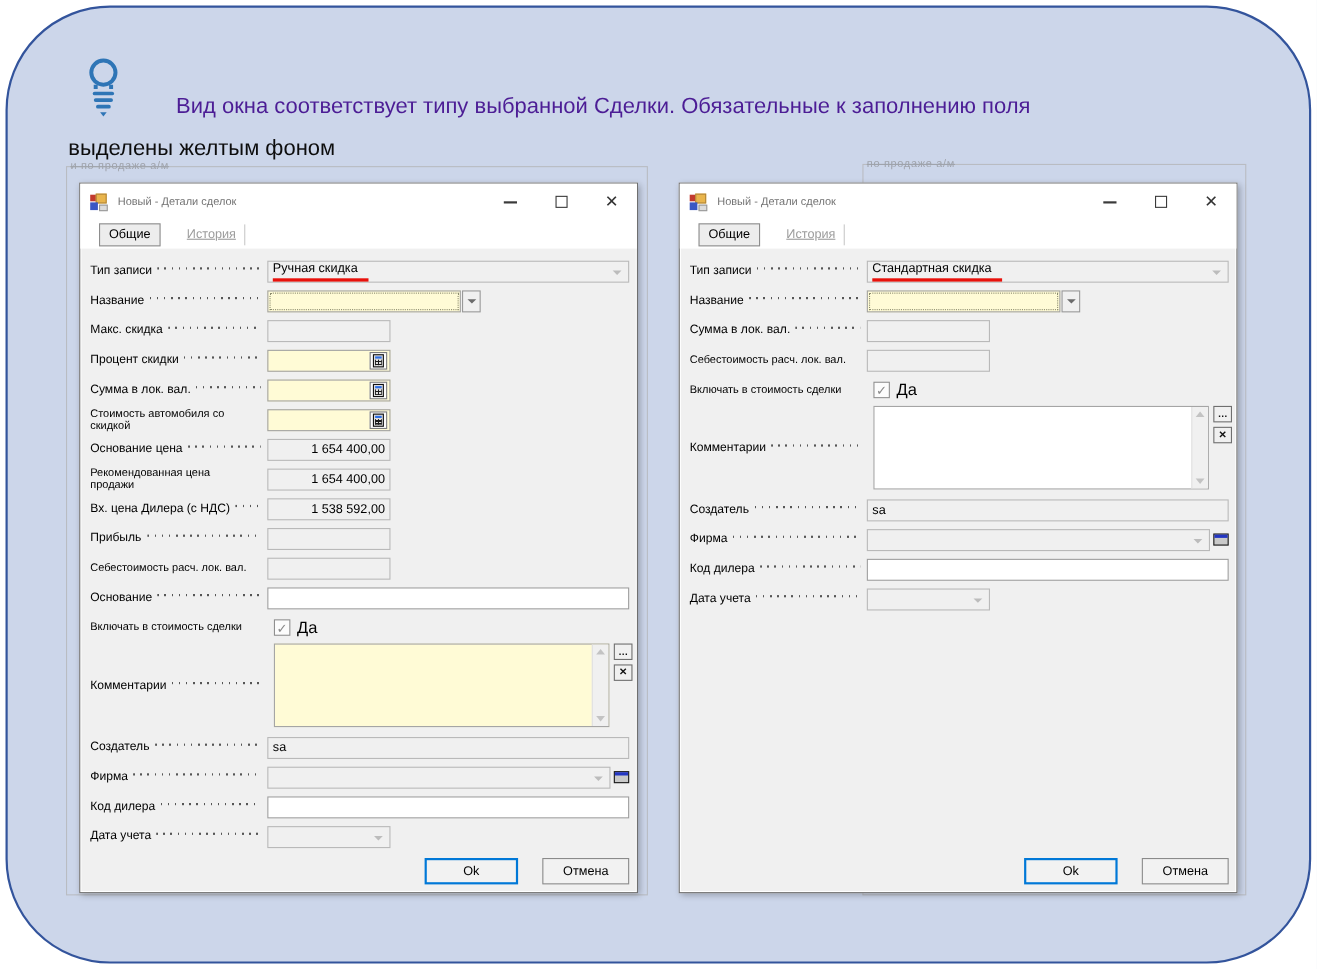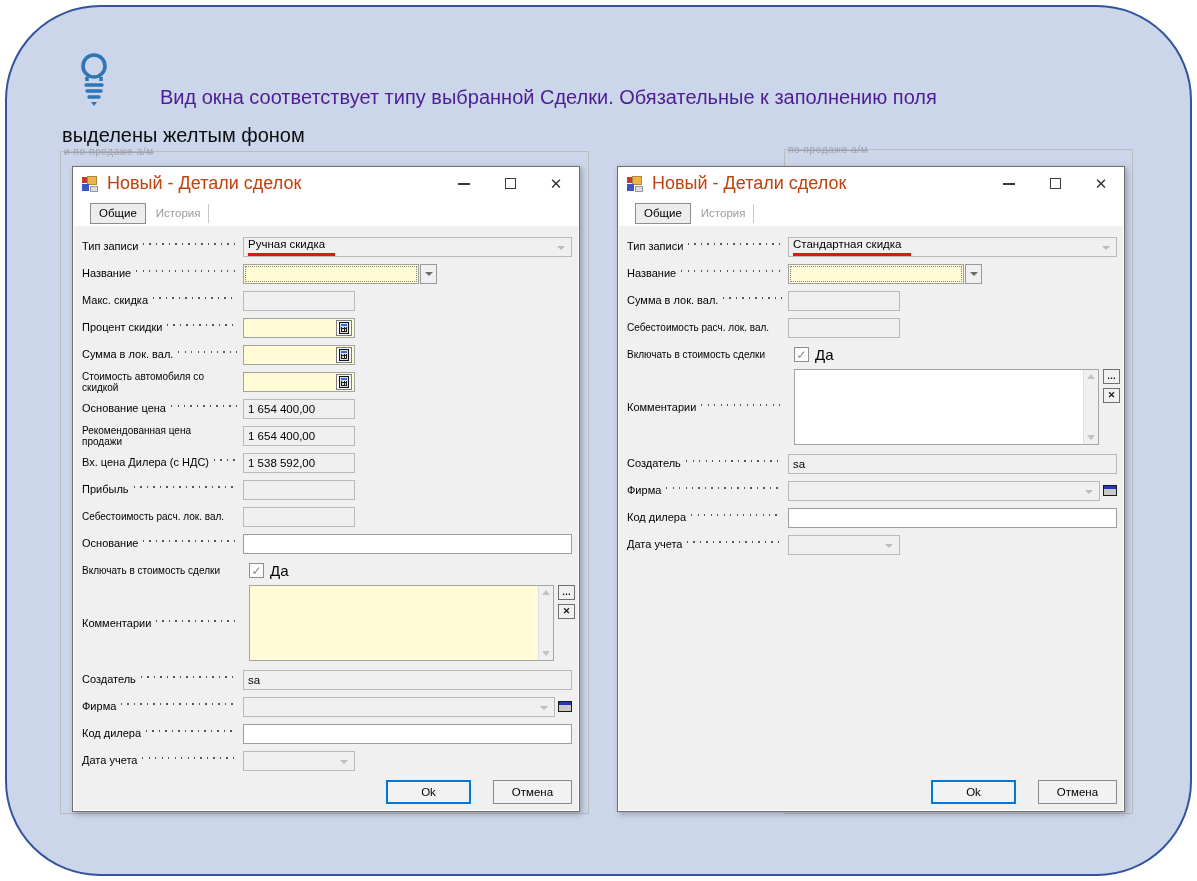--- a/index.html
+++ b/index.html
@@ -23,51 +23,51 @@
   .win{position:absolute;top:166px;width:508px;height:646px;background:#fff;
     border:1px solid #6f6f6f;box-shadow:2px 2px 6px rgba(0,0,0,.28);box-sizing:border-box;}
   .win-l{left:72px;} .win-r{left:617px;}
   .titlebar{height:33px;display:flex;align-items:center;padding-left:9px;background:#fff;}
   .appicon{width:16px;height:16px;position:relative;margin-right:9px;flex:0 0 16px;}
   .appicon i{position:absolute;display:block;}
   .appicon .sq-r{left:0;top:1px;width:6px;height:6px;background:#c23a2e;}
   .appicon .sq-y{left:5px;top:0;width:10px;height:9px;background:#e9b54c;border:1px solid #b3873a;box-sizing:border-box;}
   .appicon .sq-b{left:0;top:8px;width:7px;height:7px;background:#3b57c4;}
   .appicon .sq-g{left:8px;top:10px;width:8px;height:6px;background:#dcdcdc;border:1px solid #9a9a9a;box-sizing:border-box;}
-  .title{font-size:18px;color:#c2410c;}
+  .title{font-size:10px;color:#737373;}
   .winctrls{margin-left:auto;display:flex;height:100%;}
   .wbtn{width:46px;height:100%;display:flex;align-items:center;justify-content:center;}
   .minglyph{width:12px;height:2px;background:#3a3a3a;display:block;}
   .maxglyph{width:11px;height:11px;border:1.5px solid #3a3a3a;display:block;box-sizing:border-box;}
   .xglyph{font-size:15px;color:#333;line-height:1;}
   
   .tabstrip{height:26px;background:#fff;display:flex;align-items:center;padding-left:17px;}
   .tab{font-size:11.5px;padding:3px 8px 4px;}
   .tab.active{background:#ededed;border:1px solid #8d8d8d;color:#000;}
-  .tab.inactive{color:#9c9c9c;border-right:1px solid #c9c9c9;margin-left:2px;}
+  .tab.inactive{color:#9c9c9c;border-right:1px solid #c9c9c9;margin-left:16px;text-decoration:underline;}
   
   .client{position:absolute;left:1px;right:1px;top:59px;bottom:1px;background:#f0f0f0;
     padding:7px 6px 0 6px;box-sizing:border-box;}
   .frow{display:flex;align-items:center;height:27px;}
   .frow.comments{height:78px;}
   .frow.postcomments{margin-top:4px;}
   .labelcell{flex:0 0 163px;width:163px;display:flex;align-items:baseline;padding-left:2px;box-sizing:border-box;}
   .lt{font-size:11px;color:#000;line-height:11px;}
   .small .lt{font-size:10px;}
   .dots{flex:1;height:2px;margin:0 6px 7px 5px;align-self:flex-end;
     background-image:repeating-linear-gradient(90deg,#555 0 1.4px,transparent 1.4px 6.5px);}
   
   .fld{height:20px;box-sizing:border-box;border:1px solid #a5a9ad;font-size:11.5px;color:#000;
     display:flex;align-items:center;padding:0 4px;position:relative;background:#fff;}
   .full{flex:1;}
   .w112{flex:0 0 112px;width:112px;}
   .disabled{background:#f0f0f0;border-color:#b9b9b9;}
   .yellow{background:#fffbd6;border-color:#a2a2a2;}
   .white{background:#fff;border-color:#9d9d9d;}
-  .readonly{background:#f0f0f0;border-color:#b9b9b9;justify-content:flex-start;}
+  .readonly{background:#f0f0f0;border-color:#b9b9b9;justify-content:flex-end;}
   .combo{flex:0 0 176px;width:176px;outline:1px dotted #8b8b6d;outline-offset:-3px;}
   .arrbtn{width:17px;height:20px;flex:0 0 17px;border:1px solid #999;background:#f0f0f0;
     display:flex;align-items:center;justify-content:center;margin-left:1px;box-sizing:border-box;}
   .ddarr{width:0;height:0;border-left:4px solid transparent;border-right:4px solid transparent;
     border-top:4px solid #6b6b6b;}
   .ddarr.inside{position:absolute;right:6px;top:8px;}
   .ddarr.dis{border-top-color:#bcbcbc;}
   .redul{align-self:flex-end;height:17px;display:flex;align-items:center;
     border-bottom:3px solid #e8110b;padding-right:10px;}
   

